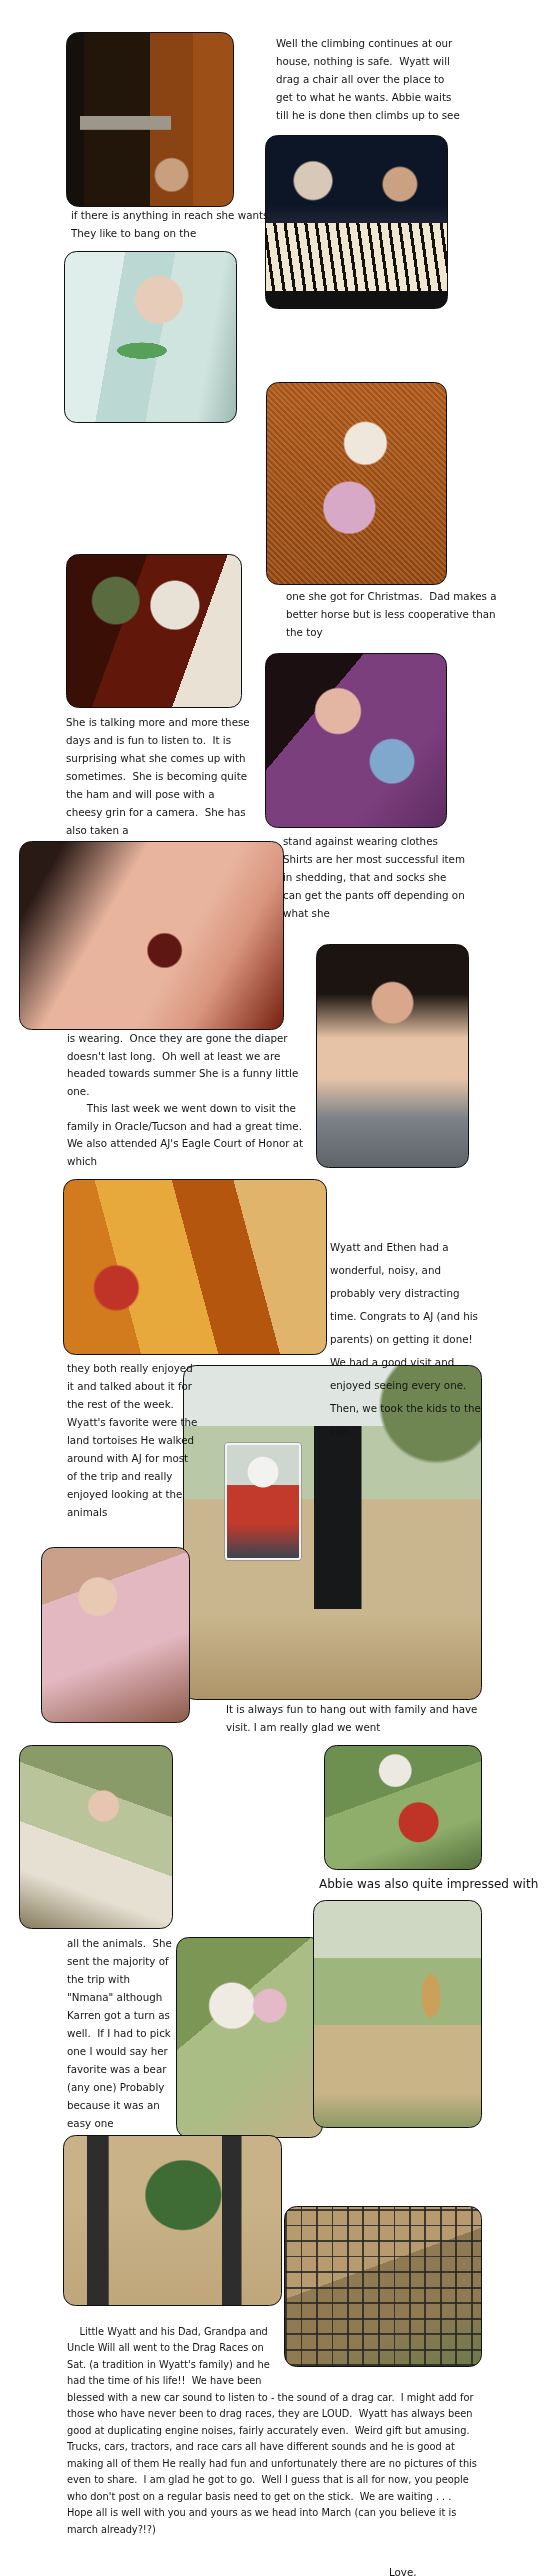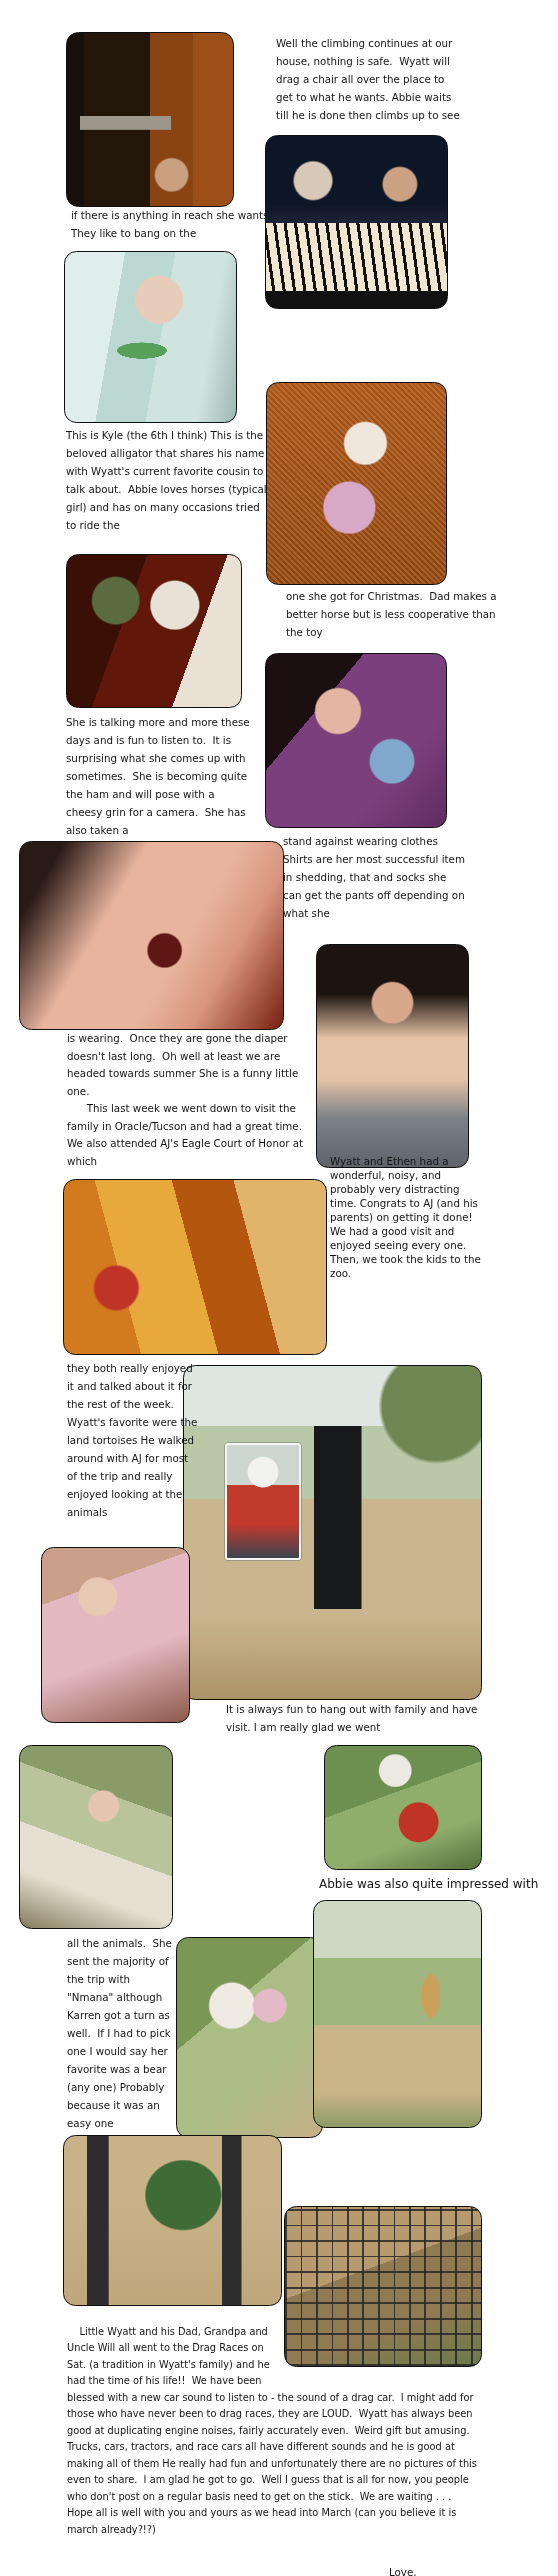--- a/index.html
+++ b/index.html
@@ -99,27 +99,26 @@
   <div class="photo" id="p11" style="left:41px;top:1547px;width:147px;height:174px" title="mom in pink holding toddler"></div>
   <div class="photo" id="p12" style="left:19px;top:1745px;width:152px;height:182px" title="Nonnie with toddler among the trees"></div>
   <div class="photo" id="p13" style="left:324px;top:1745px;width:156px;height:123px" title="dad in white cap holding Abbie in red"></div>
   <div class="photo" id="p14" style="left:176px;top:1937px;width:145px;height:199px" title="Karren holding Abbie in overalls at the zoo"></div>
   <div class="photo" id="p15" style="left:313px;top:1900px;width:167px;height:226px" title="zoo exhibit with giraffe"></div>
   <div class="photo" id="p16" style="left:63px;top:2135px;width:217px;height:169px" title="alligator enclosure at the zoo"></div>
   <div class="photo" id="p17" style="left:284px;top:2206px;width:196px;height:159px" title="animal behind the zoo fence"></div>
 
   <div class="jtext" style="left:276px;top:34px;width:185px">Well the climbing continues at our house, nothing is safe.  Wyatt will drag a chair all over the place to get to what he wants. Abbie waits till he is done then climbs up to see</div>
   <div class="jtext" style="left:71px;top:206px;width:206px">if there is anything in reach she wants.  They like to bang on the</div>
-  <div class="jtext" style="left:66px;top:426px;width:206px">This is Kyle (the 6th I think) This is the beloved alligator that shares his name with Wyatt's current favorite cousin to talk about.  Abbie loves horses (typical girl) and has on many occasions tried to ride the</div>
   <div class="jtext" style="left:286px;top:587px;width:216px">one she got for Christmas.  Dad makes a better horse but is less cooperative than the toy</div>
   <div class="jtext" style="left:66px;top:713px;width:188px">She is talking more and more these days and is fun to listen to.  It is surprising what she comes up with sometimes.  She is becoming quite the ham and will pose with a cheesy grin for a camera.  She has also taken a</div>
   <div class="jtext" style="left:67px;top:1030px;width:240px;line-height:17.5px">is wearing.  Once they are gone the diaper doesn't last long.  Oh well at least we are headed towards summer She is a funny little one.
       This last week we went down to visit the family in Oracle/Tucson and had a great time.  We also attended AJ's Eagle Court of Honor at which</div>
   <div class="jtext" style="left:283px;top:832px;width:185px">stand against wearing clothes Shirts are her most successful item in shedding, that and socks she can get the pants off depending on what she</div>
-  <div class="jtext" style="left:330px;top:1154px;width:155px;line-height:14px">Wyatt and Ethen had a wonderful, noisy, and probably very distracting time. Congrats to AJ (and his parents) on getting it done!  We had a good visit and enjoyed seeing every one.  Then, we took the kids to the zoo.</div>
+  <div class="jtext" style="left:330px;top:1236px;width:155px;line-height:23px">Wyatt and Ethen had a wonderful, noisy, and probably very distracting time. Congrats to AJ (and his parents) on getting it done!  We had a good visit and enjoyed seeing every one.  Then, we took the kids to the zoo.</div>
   <div class="jtext" style="left:226px;top:1700px;width:252px">It is always fun to hang out with family and have visit. I am really glad we went</div>
   <div class="jtext" style="left:67px;top:1359px;width:134px">they both really enjoyed it and talked about it for the rest of the week.  Wyatt's favorite were the land tortoises He walked around with AJ for most of the trip and really enjoyed looking at the animals</div>
   <div class="jtext" style="left:319px;top:1875px;white-space:nowrap;font-size:12px">Abbie was also quite impressed with</div>
   <div class="jtext" style="left:67px;top:1934px;width:111px">all the animals.  She sent the majority of the trip with "Nmana" although Karren got a turn as well.  If I had to pick one I would say her favorite was a bear (any one) Probably because it was an easy one</div>
 
   <div class="jtext" style="left:67px;top:2307px;width:411px;line-height:16.5px;font-size:9.8px">
     <span class="float-spacer" style="width:200px;height:59px"></span><span>Little Wyatt and his Dad, Grandpa and Uncle Will all went to the Drag Races on Sat. (a tradition in Wyatt's family) and he had the time of his life!!  We have been blessed with a new car sound to listen to - the sound of a drag car.  I might add for those who have never been to drag races, they are LOUD.  Wyatt has always been good at duplicating engine noises, fairly accurately even.  Weird gift but amusing.  Trucks, cars, tractors, and race cars all have different sounds and he is good at making all of them He really had fun and unfortunately there are no pictures of this even to share.  I am glad he got to go.  Well I guess that is all for now, you people who don't post on a regular basis need to get on the stick.  We are waiting . . .  Hope all is well with you and yours as we head into March (can you believe it is march already?!?)</span>
   </div>
 
   <div class="jtext" style="left:389px;top:2563px">Love,</div>

